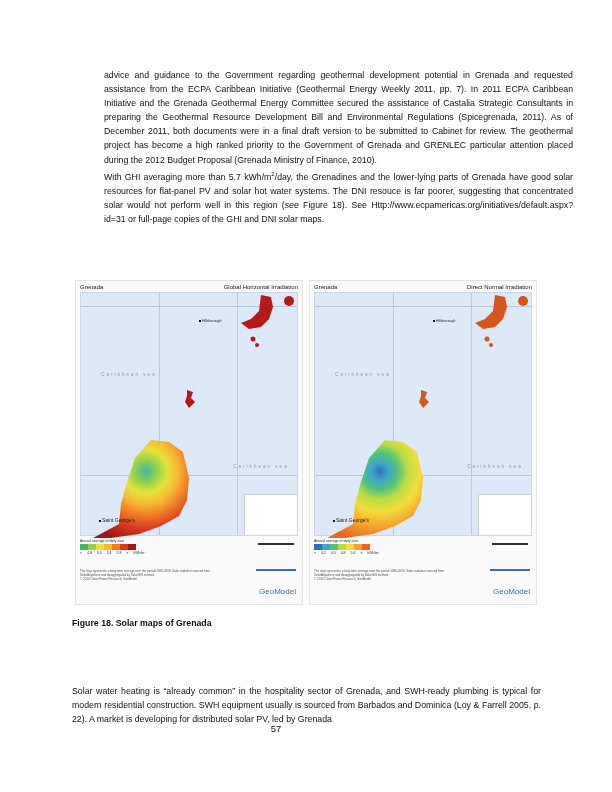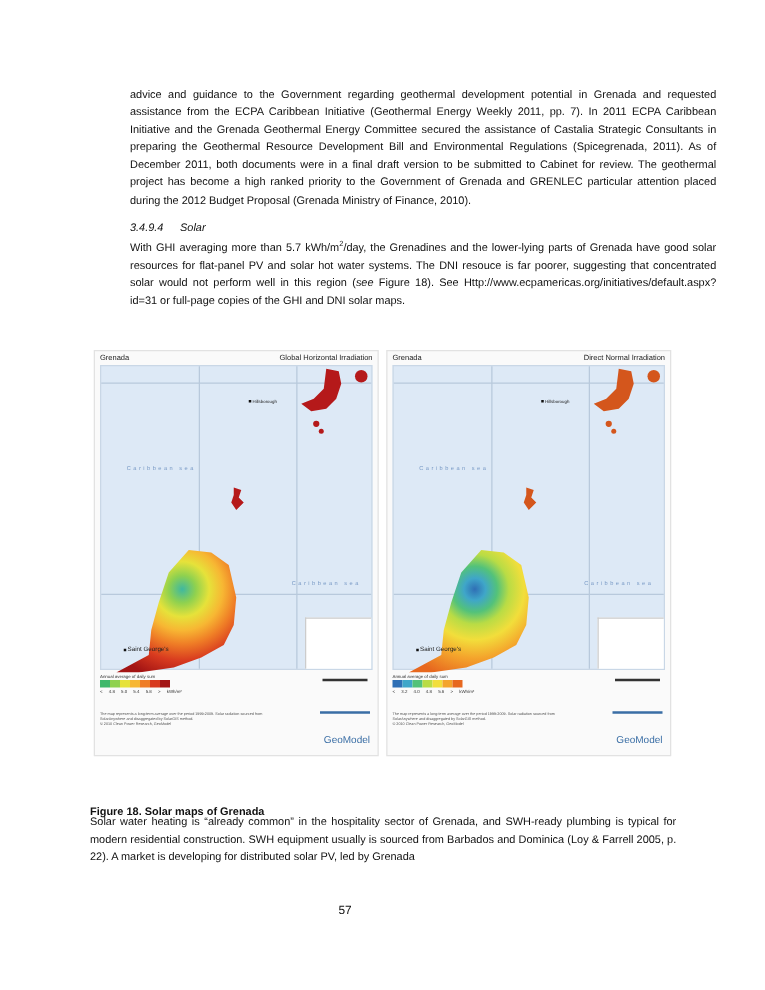--- a/index.html
+++ b/index.html
@@ -22,32 +22,29 @@
   .big { font-size:5px; line-height:5px; }
   .inset { position:absolute; right:0; bottom:0; width:52px; height:40px; background:#fff; border-left:1px solid #ccc; border-top:1px solid #ccc; }
   .legend { position:absolute; left:4px; top:258px; font-size:3.5px; color:#333; }
   .legend-bar { display:flex; width:56px; height:6px; margin:1px 0; }
   .legend-bar span { flex:1; }
   .legend-ticks { font-size:3.5px; word-spacing:4px; }
   .notes { position:absolute; left:4px; top:288px; font-size:3px; color:#555; line-height:4px; width:130px; }
   .brand { position:absolute; right:6px; bottom:8px; font-size:8px; color:#3a6ea5; }
   .cp { position:absolute; right:6px; top:280px; width:40px; height:8px; border-bottom:2px solid #3a6ea5; font-size:3px; color:#3a6ea5; text-align:center; }
   .scale { position:absolute; right:8px; top:262px; width:36px; height:2px; background:#333; }
-  .caption { position:absolute; left:72px; top:644px; font-weight:bold; font-size:8.75px; }
-  .after { position:absolute; left:72px; top:650px; width:469px; }
+  .caption { position:absolute; left:72px; top:618px; font-weight:bold; font-size:8.75px; }
+  .after { position:absolute; left:72px; top:684px; width:469px; }
   .pagenum { position:absolute; left:0; width:552px; top:723px; text-align:center; font-size:9.5px; }
 </style>
 </head>
 <body>
 
 <div class="page">
   <p>advice and guidance to the Government regarding geothermal development potential in Grenada and requested assistance from the ECPA Caribbean Initiative (Geothermal Energy Weekly 2011, pp. 7). In 2011 ECPA Caribbean Initiative and the Grenada Geothermal Energy Committee secured the assistance of Castalia Strategic Consultants in preparing the Geothermal Resource Development Bill and Environmental Regulations (Spicegrenada, 2011). As of December 2011, both documents were in a final draft version to be submitted to Cabinet for review. The geothermal project has become a high ranked priority to the Government of Grenada and GRENLEC particular attention placed during the 2012 Budget Proposal (Grenada Ministry of Finance, 2010).</p>
-  <div class="heading">
-    <span class="num">3.4.9.4</span><span>Solar</span>
-  </div>
   <p><span>With GHI averaging more than 5.7 kWh/m</span><sup style="font-size:6px">2</sup><span>/day, the Grenadines and the lower-lying parts of Grenada have good solar resources for flat-panel PV and solar hot water systems. The DNI resouce is far poorer, suggesting that concentrated solar would not perform well in this region (</span><i>see</i><span> Figure 18). See Http://www.ecpamericas.org/initiatives/default.aspx?id=31 or full-page copies of the GHI and DNI solar maps.</span></p>
 </div>
 
 <div class="figure">
 
   <div class="map">
     <div class="map-head">
       <span>Grenada</span>
       <span>Global Horizontal Irradiation</span>
     </div>

